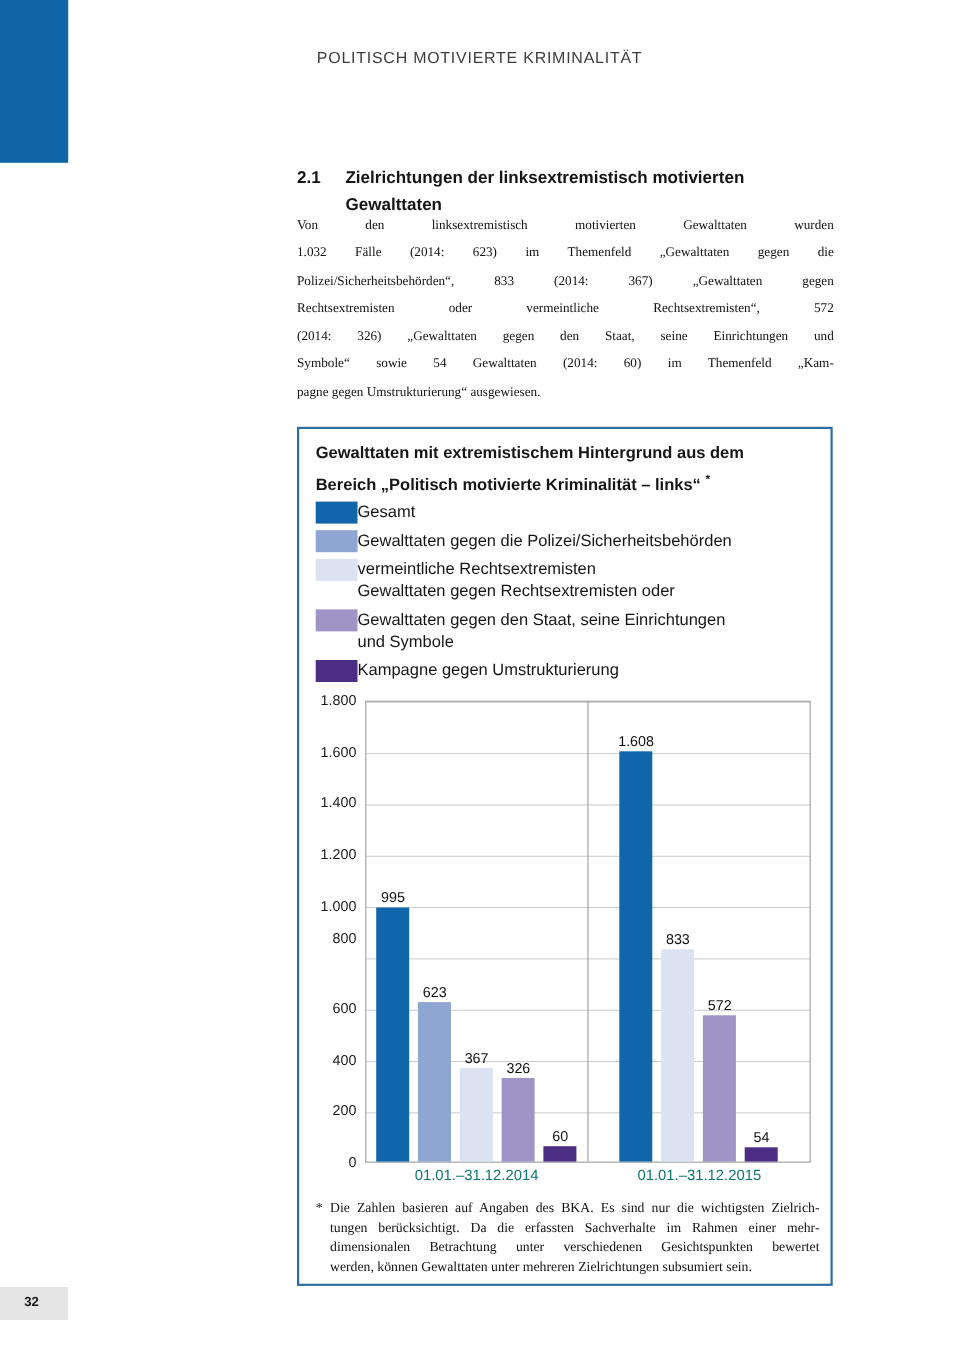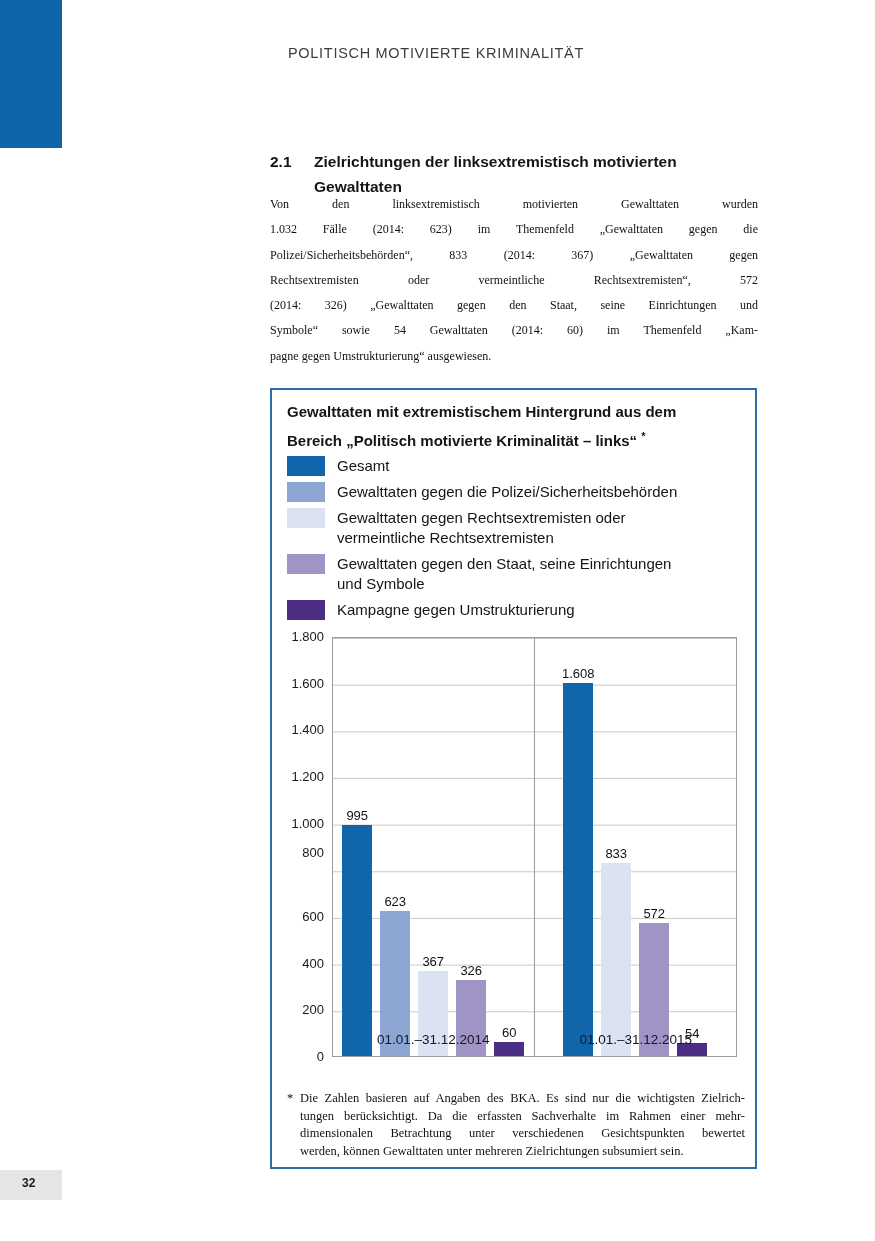--- a/index.html
+++ b/index.html
@@ -25,42 +25,42 @@
   .body-line { text-align:justify; text-align-last:justify; }
   .body-line.last { text-align-last:left; }
 
   .chart-box { position:absolute; left:270px; top:388px; width:487px; height:781px; border:2px solid #2e6da4; background:#fff; }
   .chart-title { position:absolute; left:15px; top:9px; width:458px;
     font-family:"Liberation Sans", sans-serif; font-weight:bold; font-size:15px; line-height:25px; color:#151515; }
   .chart-title sup { font-size:11px; }
 
   .chart-legend { position:absolute; left:15px; top:66px; display:flex; flex-direction:column; gap:6px;
     font-family:"Liberation Sans", sans-serif; font-size:15px; line-height:20px; color:#151515; }
-  .legend-row { display:flex; gap:12px; align-items:flex-start; }
+  .legend-row { display:flex; align-items:flex-start; }
   .legend-swatch { width:38px; height:20px; flex:0 0 38px; }
 
   .y-axis { position:absolute; left:0; top:247px; width:52px; height:420px;
     font-family:"Liberation Sans", sans-serif; font-size:13px; color:#1a1a1a; }
   .ytick { position:absolute; right:0; width:100%; text-align:right; }
 
   .plot-area {
     position:absolute; left:60px; top:247px; width:405px; height:420px;
     border:1px solid #9c9c9c;
     background-image:linear-gradient(to bottom, #c9c9c9 1px, transparent 1px);
     background-size:100% 46.67px;
   }
   .bar-group { position:absolute; top:0; height:100%; width:50%; display:flex; justify-content:center; column-gap:8px; }
   .bar-group.g0 { left:0; border-right:1px solid #9c9c9c; }
   .bar-group.g1 { left:50%; }
   .bar-wrap { width:30px; display:flex; flex-direction:column; justify-content:flex-end; align-items:center; }
   .bar-label { font-family:"Liberation Sans", sans-serif; font-size:13px; white-space:nowrap; margin-bottom:2px; color:#111; }
   .bar { width:30px; }
 
-  .x-axis { position:absolute; left:60px; top:642px; width:405px; display:flex;
-    font-family:"Liberation Sans", sans-serif; font-size:13.5px; color:#0f172a; }
+  .x-axis { position:absolute; left:60px; top:671px; width:405px; display:flex;
+    font-family:"Liberation Sans", sans-serif; font-size:13.5px; color:#0f766e; }
   .x-label { flex:1; text-align:center; }
 
   .footnote { position:absolute; left:15px; top:700px; width:458px; display:flex; font-size:12.5px; line-height:17.5px; color:#111; }
   .footnote-marker { width:13px; flex:0 0 13px; }
   .footnote-text { flex:1; }
   .fn-line { text-align:justify; text-align-last:justify; }
   .fn-line.last { text-align-last:left; }
 
   .page-band { position:absolute; left:0; top:1170px; width:62px; height:30px; background:#e5e5e5; }
   .page-number { position:absolute; left:22px; top:1176px; font-family:"Liberation Sans", sans-serif; font-weight:bold; font-size:12px; color:#1a1a1a; }
@@ -107,22 +107,22 @@
         </div>
         <div class="legend-row">
           <span class="legend-swatch" style="background: rgb(142, 167, 210);"></span>
           <span class="legend-label">
             <div>Gewalttaten gegen die Polizei/Sicherheitsbehörden</div>
           </span>
         </div>
         <div class="legend-row">
           <span class="legend-swatch" style="background: rgb(219, 227, 243);"></span>
           <span class="legend-label">
+            <div>vermeintliche Rechtsextremisten</div>
             <div>Gewalttaten gegen Rechtsextremisten oder</div>
-            <div>vermeintliche Rechtsextremisten</div>
           </span>
         </div>
         <div class="legend-row">
           <span class="legend-swatch" style="background: rgb(160, 147, 198);"></span>
           <span class="legend-label">
             <div>Gewalttaten gegen den Staat, seine Einrichtungen</div>
             <div>und Symbole</div>
           </span>
         </div>
         <div class="legend-row">

